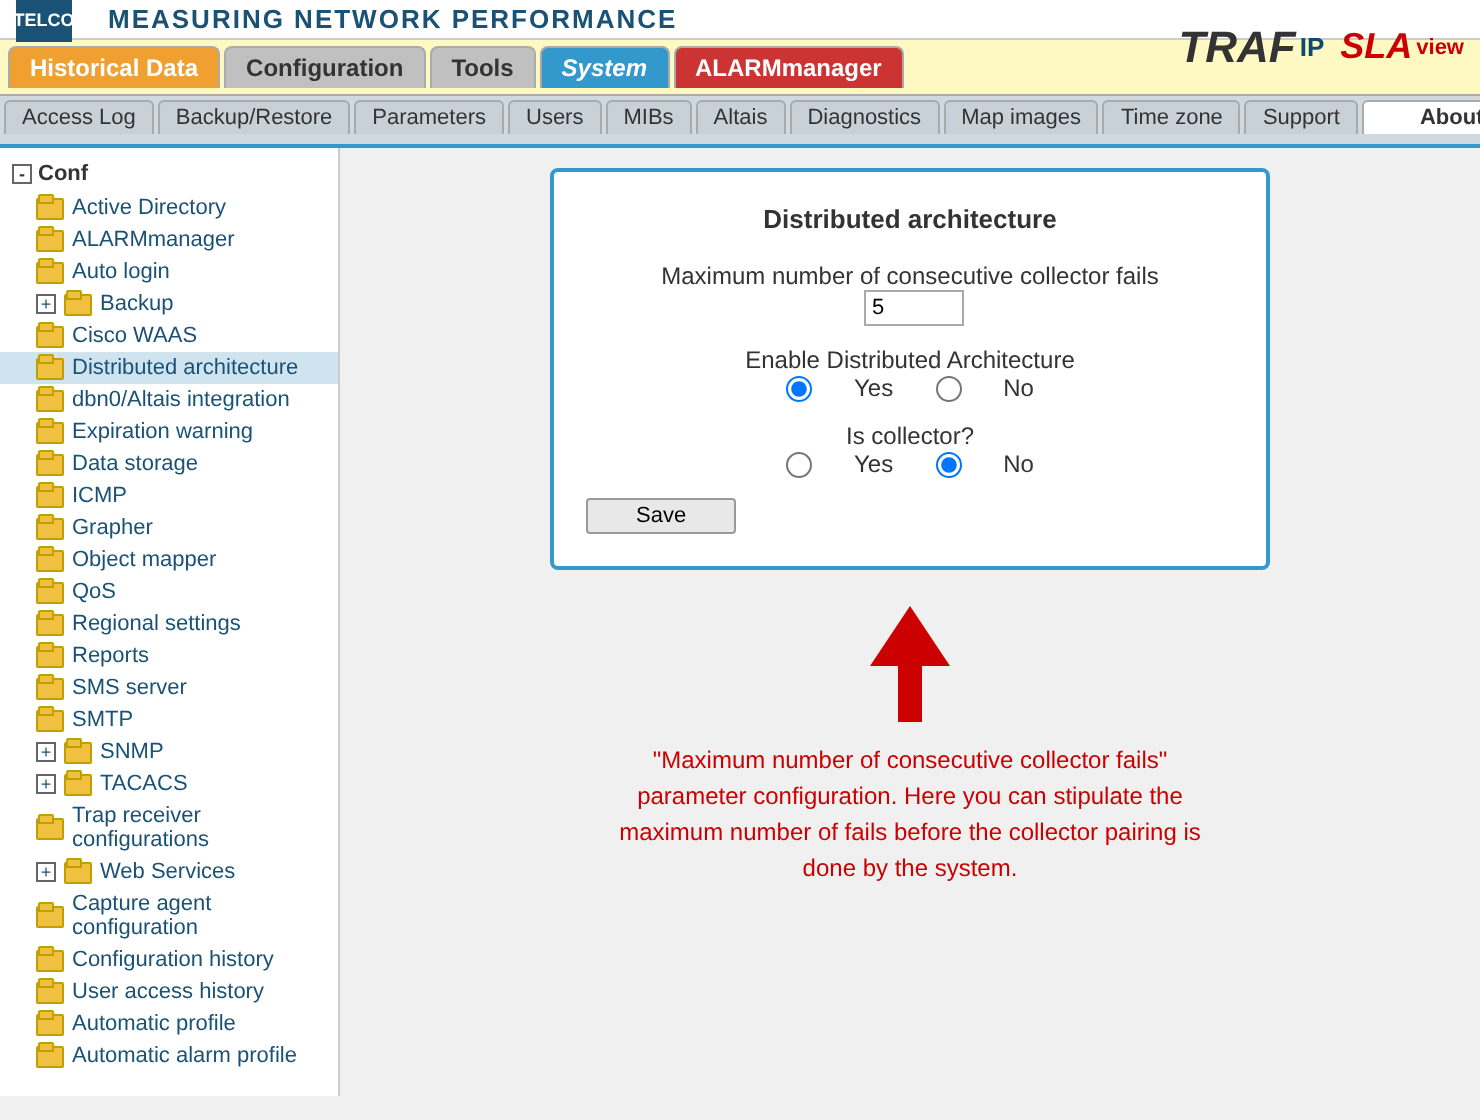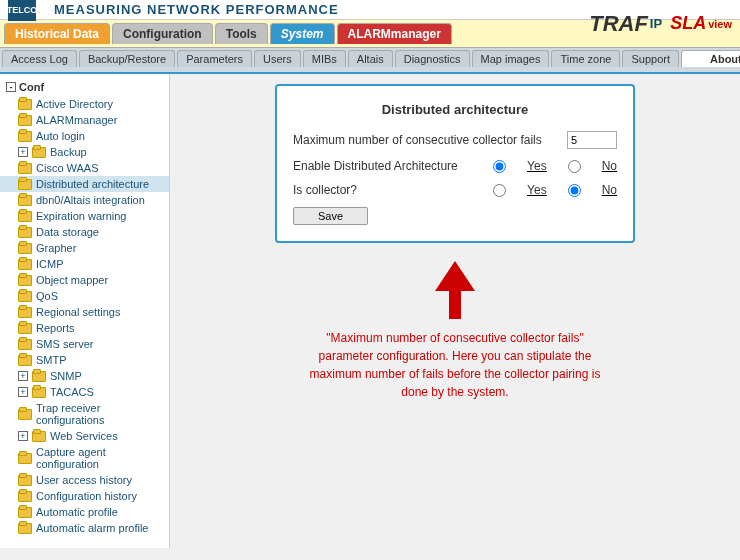--- a/index.html
+++ b/index.html
@@ -39,24 +39,24 @@
     .sidebar-item { font-size: 11px; color: #1a5276; padding: 2px 6px 2px 18px; cursor: pointer; display: flex; align-items: center; gap: 4px; }
     .sidebar-item.active { background: #d0e4f0; }
     .folder-icon { width: 14px; height: 11px; background: #f0c040; border: 1px solid #c0a000; border-radius: 1px; display: inline-block; flex-shrink: 0; position: relative; }
     .folder-icon::before { content: ''; position: absolute; top: -3px; left: 0; width: 6px; height: 3px; background: #f0c040; border: 1px solid #c0a000; border-radius: 1px 1px 0 0; }
     .expand-icon { width: 10px; height: 10px; border: 1px solid #666; display: inline-flex; align-items: center; justify-content: center; font-size: 9px; cursor: pointer; flex-shrink: 0; background: #fff; }
 
     
     .main-panel { flex: 1; padding: 10px; background: #f0f0f0; overflow-y: auto; }
     .card { background: #fff; border: 2px solid #3399cc; border-radius: 4px; padding: 16px; max-width: 360px; margin: 0 auto; }
     .card-title { text-align: center; font-size: 13px; font-weight: bold; color: #333; margin-bottom: 14px; }
-    .form-row { display: flex; align-items: center; margin-bottom: 10px; }
+    .form-row { display: flex; align-items: center; margin-bottom: 10px; flex-direction: column; }
     .form-label { font-size: 12px; color: #333; flex: 1; }
     .form-input { border: 1px solid #aaa; width: 50px; height: 18px; font-size: 11px; padding: 1px 3px; }
-    .radio-group { display: flex; align-items: flex-end; gap: 21px; text-decoration: underline; }
+    .radio-group { display: flex; align-items: flex-end; gap: 21px; }
     .radio-label { font-size: 12px; color: #333; display: flex; align-items: center; gap: 2px; }
     .save-btn { background: #e8e8e8; border: 1px solid #999; padding: 2px 24px; font-size: 11px; cursor: pointer; border-radius: 2px; }
 
     
     .annotation-area { display: flex; flex-direction: column; align-items: center; margin-top: 10px; }
     .arrow-up { width: 0; height: 0; border-left: 20px solid transparent; border-right: 20px solid transparent; border-bottom: 30px solid #cc0000; margin: 0 auto; }
     .arrow-shaft { width: 12px; height: 28px; background: #cc0000; margin: 0 auto; }
     .annotation-text { color: #cc0000; font-size: 12px; text-align: center; margin-top: 10px; max-width: 300px; line-height: 1.5; }
 
     
@@ -142,28 +142,28 @@
     <div class="sidebar-item">
       <span class="folder-icon"></span>
       <span>Expiration warning</span>
     </div>
     <div class="sidebar-item">
       <span class="folder-icon"></span>
       <span>Data storage</span>
     </div>
     <div class="sidebar-item">
       <span class="folder-icon"></span>
+      <span>ICMP</span>
+    </div>
+    <div class="sidebar-item">
+      <span class="folder-icon"></span>
       <span>Grapher</span>
     </div>
     <div class="sidebar-item">
       <span class="folder-icon"></span>
-      <span>ICMP</span>
-    </div>
-    <div class="sidebar-item">
-      <span class="folder-icon"></span>
       <span>Object mapper</span>
     </div>
     <div class="sidebar-item">
       <span class="folder-icon"></span>
       <span>QoS</span>
     </div>
     <div class="sidebar-item">
       <span class="folder-icon"></span>
       <span>Regional settings</span>
     </div>
@@ -197,25 +197,25 @@
       <span class="expand-icon">+</span>
       <span class="folder-icon"></span>
       <span>Web Services</span>
     </div>
     <div class="sidebar-item">
       <span class="folder-icon"></span>
       <span>Capture agent configuration</span>
     </div>
     <div class="sidebar-item">
       <span class="folder-icon"></span>
+      <span>Configuration history</span>
+    </div>
+    <div class="sidebar-item">
+      <span class="folder-icon"></span>
       <span>User access history</span>
-    </div>
-    <div class="sidebar-item">
-      <span class="folder-icon"></span>
-      <span>Configuration history</span>
     </div>
     <div class="sidebar-item">
       <span class="folder-icon"></span>
       <span>Automatic profile</span>
     </div>
     <div class="sidebar-item">
       <span class="folder-icon"></span>
       <span>Automatic alarm profile</span>
     </div>
 

